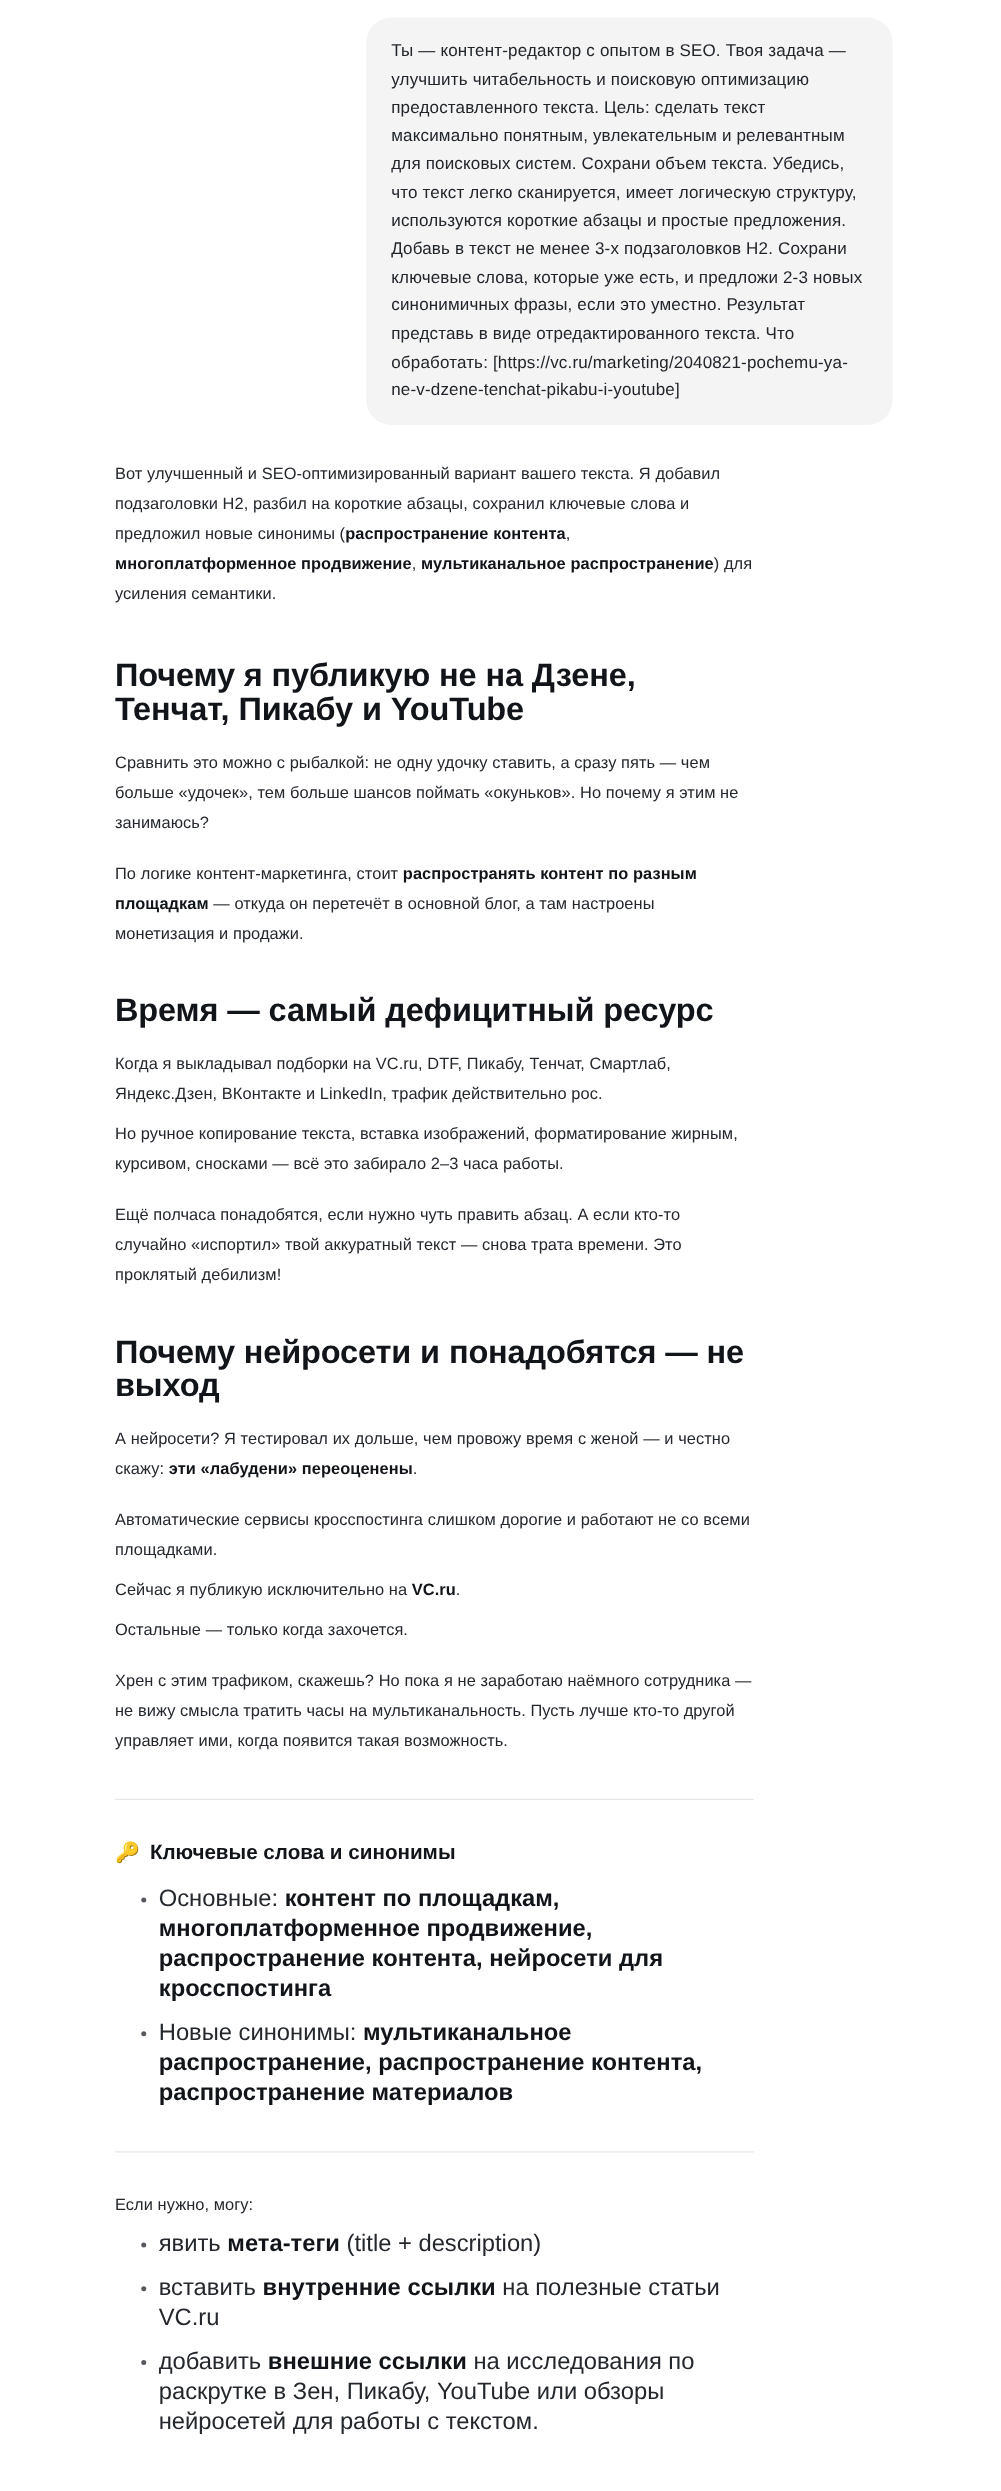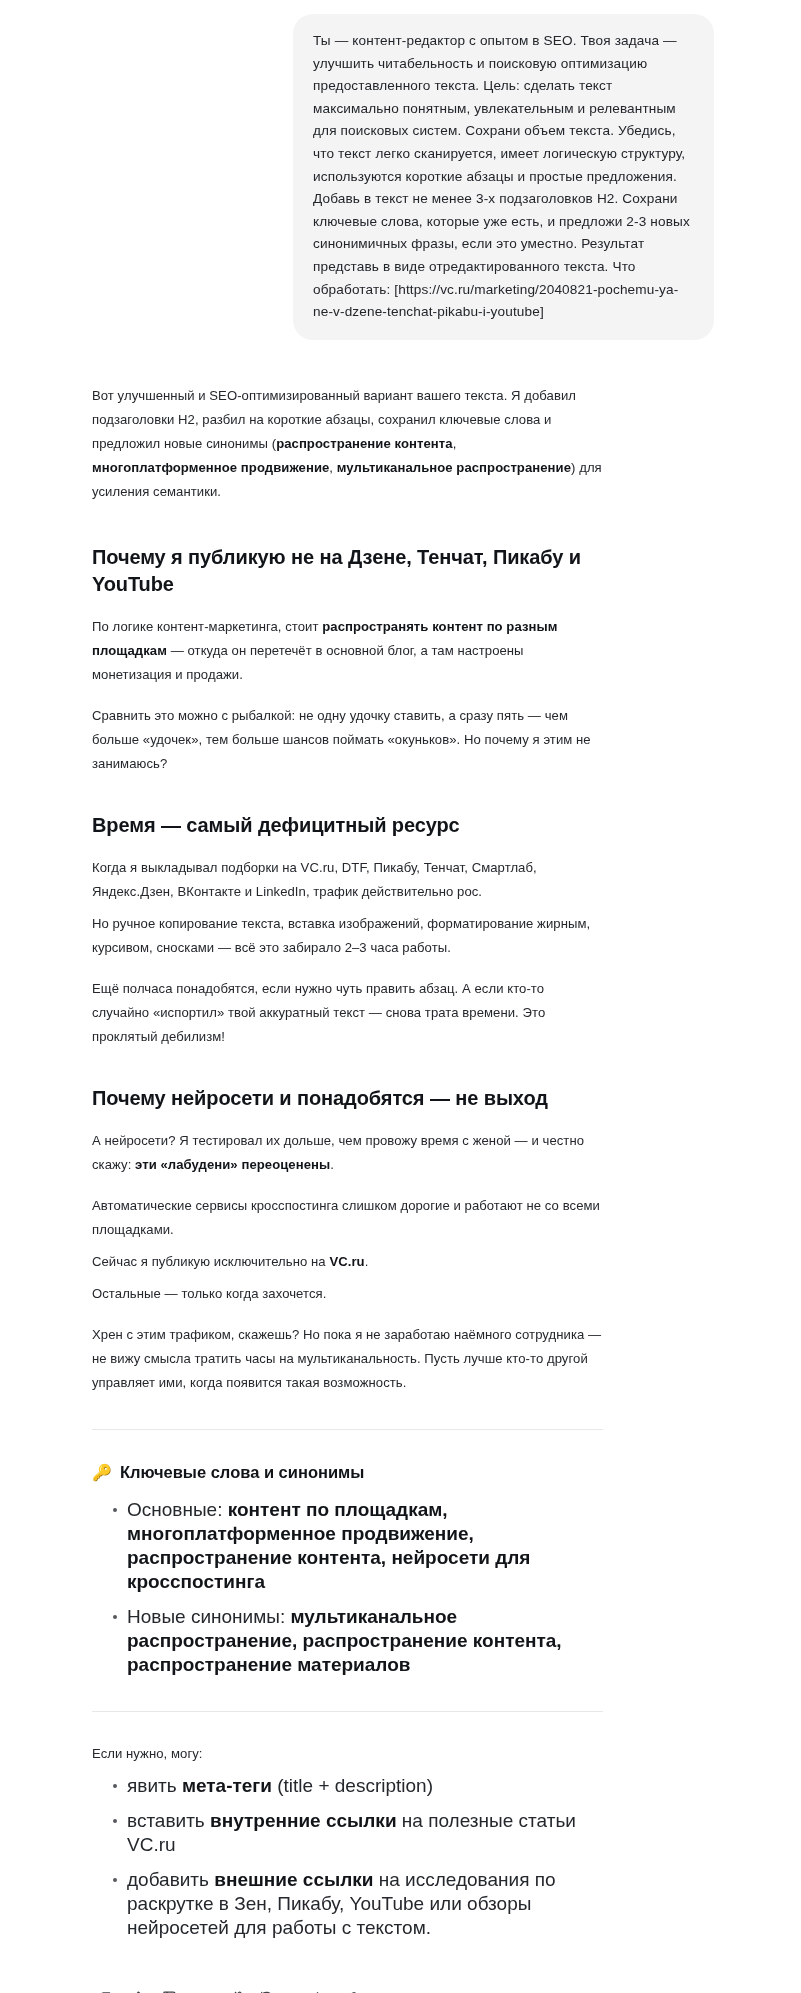--- a/index.html
+++ b/index.html
@@ -38,38 +38,38 @@
     font-size: 13.6px;
     line-height: 22.6px;
     color: #22262b;
     letter-spacing: 0.01em;
     text-align: left;
   }
 
   
   .assistant {
     padding: 0 120px 0 14px;
-    margin-top: 44px;
+    margin-top: 27px;
   }
   p.body {
     font-size: 13.1px;
     line-height: 24px;
     margin: 0 0 17px 0;
     color: #24282d;
     letter-spacing: 0.005em;
   }
   p.tight {
     margin-bottom: 8px;
   }
   p.body b, li b, .kw-bold {
     font-weight: 700;
     color: #111418;
   }
   h2.section {
-    font-size: 20px;
+    font-size: 26px;
     line-height: 27px;
     font-weight: 700;
     margin: 36px 0 17px 0;
     color: #111418;
     letter-spacing: -0.1px;
   }
   h2.section.first { margin-top: 40px; }
   h3.kw-title {
     font-size: 16.5px;
     line-height: 24px;
@@ -162,22 +162,22 @@
 
   <div class="user-row">
     <div class="user-bubble">Ты — контент-редактор с опытом в SEO. Твоя задача — улучшить читабельность и поисковую оптимизацию предоставленного текста. Цель: сделать текст максимально понятным, увлекательным и релевантным для поисковых систем. Сохрани объем текста. Убедись, что текст легко сканируется, имеет логическую структуру, используются короткие абзацы и простые предложения. Добавь в текст не менее 3-х подзаголовков H2. Сохрани ключевые слова, которые уже есть, и предложи 2-3 новых синонимичных фразы, если это уместно. Результат представь в виде отредактированного текста. Что обработать: [https://vc.ru/marketing/2040821-pochemu-ya-ne-v-dzene-tenchat-pikabu-i-youtube]</div>
   </div>
 
   <div class="assistant">
 
     <p class="body"><span>Вот улучшенный и SEO-оптимизированный вариант вашего текста. Я добавил подзаголовки H2, разбил на короткие абзацы, сохранил ключевые слова и предложил новые синонимы (</span><b>распространение контента</b><span>, </span><b>многоплатформенное продвижение</b><span>, </span><b>мультиканальное распространение</b><span>) для усиления семантики.</span></p>
 
     <h2 class="section first">Почему я публикую не на Дзене, Тенчат, Пикабу и YouTube</h2>
+    <p class="body"><span>Сравнить это можно с рыбалкой: не одну удочку ставить, а сразу пять — чем больше «удочек», тем больше шансов поймать «окуньков». Но почему я этим не занимаюсь?</span></p>
     <p class="body"><span>По логике контент-маркетинга, стоит </span><b>распространять контент по разным площадкам</b><span> — откуда он перетечёт в основной блог, а там настроены монетизация и продажи.</span></p>
-    <p class="body"><span>Сравнить это можно с рыбалкой: не одну удочку ставить, а сразу пять — чем больше «удочек», тем больше шансов поймать «окуньков». Но почему я этим не занимаюсь?</span></p>
 
     <h2 class="section">Время — самый дефицитный ресурс</h2>
     <p class="body tight"><span>Когда я выкладывал подборки на VC.ru, DTF, Пикабу, Тенчат, Смартлаб, Яндекс.Дзен, ВКонтакте и LinkedIn, трафик действительно рос.</span></p>
     <p class="body"><span>Но ручное копирование текста, вставка изображений, форматирование жирным, курсивом, сносками — всё это забирало 2–3 часа работы.</span></p>
     <p class="body"><span>Ещё полчаса понадобятся, если нужно чуть править абзац. А если кто-то случайно «испортил» твой аккуратный текст — снова трата времени. Это проклятый дебилизм!</span></p>
 
     <h2 class="section">Почему нейросети и понадобятся — не выход</h2>
     <p class="body"><span>А нейросети? Я тестировал их дольше, чем провожу время с женой — и честно скажу: </span><b>эти «лабудени» переоценены</b><span>.</span></p>
     <p class="body tight"><span>Автоматические сервисы кросспостинга слишком дорогие и работают не со всеми площадками.</span></p>
 

